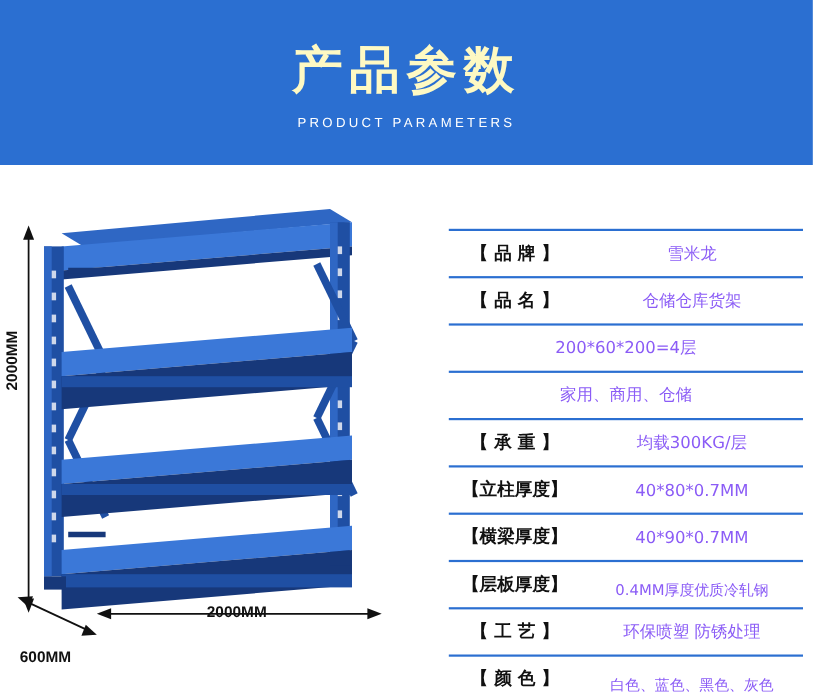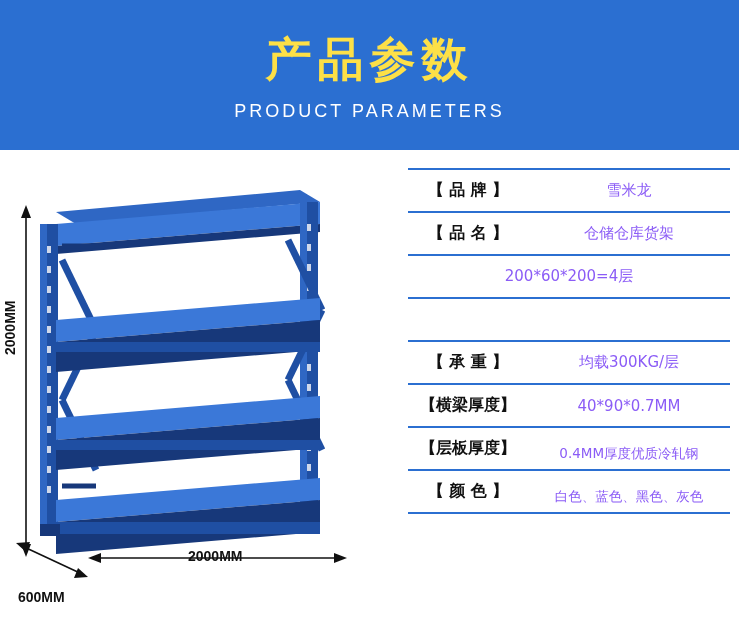--- a/index.html
+++ b/index.html
@@ -26,31 +26,31 @@
     left: 0; top: 0;
     width: 739px;
     height: 150px;
     background: #2b6fd1;
     display: flex;
     flex-direction: column;
     align-items: center;
     justify-content: center;
   }
   .banner-title {
-    color: #fde047;
+    color: #fef9c3;
     font-size: 46px;
     font-weight: bold;
     letter-spacing: 6px;
     line-height: 1.1;
     margin-top: 6px;
     font-family: "DejaVu Sans", "Liberation Sans", sans-serif;
   }
   .banner-sub {
     color: #ffffff;
-    font-size: 18px;
+    font-size: 12px;
     letter-spacing: 3px;
     margin-top: 16px;
     font-family: "Liberation Sans", sans-serif;
   }
 
   
   .left-pane {
     position: absolute;
     left: 0; top: 150px;
     width: 400px;
@@ -93,20 +93,21 @@
     width: 322px;
   }
   .spec-row {
     display: flex;
     align-items: stretch;
     border-bottom: 2px solid #2b6fd1;
     height: 41px;
   }
   .spec-row:first-child {
     border-top: 2px solid #2b6fd1;
+    margin-top: 40px;
   }
   .spec-key {
     width: 120px;
     min-width: 120px;
     display: flex;
     align-items: center;
     justify-content: center;
     font-size: 16px;
     font-weight: bold;
     color: #111111;
@@ -249,38 +250,47 @@
     <div class="spec-row">
       <div class="spec-key">【 品  名 】</div>
       <div class="spec-val">仓储仓库货架</div>
     </div>
 
     <div class="spec-row">
       <div class="spec-val">200*60*200=4层</div>
     </div>
 
     <div class="spec-row">
+      <div class="spec-val">家用、商用、仓储</div>
     </div>
 
     <div class="spec-row">
       <div class="spec-key">【 承  重 】</div>
       <div class="spec-val">均载300KG/层</div>
     </div>
 
+    <div class="spec-row">
+      <div class="spec-key">【立柱厚度】</div>
+      <div class="spec-val">40*80*0.7MM</div>
+    </div>
 
     <div class="spec-row">
       <div class="spec-key">【横梁厚度】</div>
       <div class="spec-val">40*90*0.7MM</div>
     </div>
 
     <div class="spec-row">
       <div class="spec-key">【层板厚度】</div>
       <div class="spec-val small">0.4MM厚度优质冷轧钢</div>
     </div>
 
+    <div class="spec-row">
+      <div class="spec-key">【 工  艺 】</div>
+      <div class="spec-val">环保喷塑 防锈处理</div>
+    </div>
 
     <div class="spec-row">
       <div class="spec-key">【 颜  色 】</div>
       <div class="spec-val small">白色、蓝色、黑色、灰色</div>
     </div>
 
   </div>
 
 </div>
 

